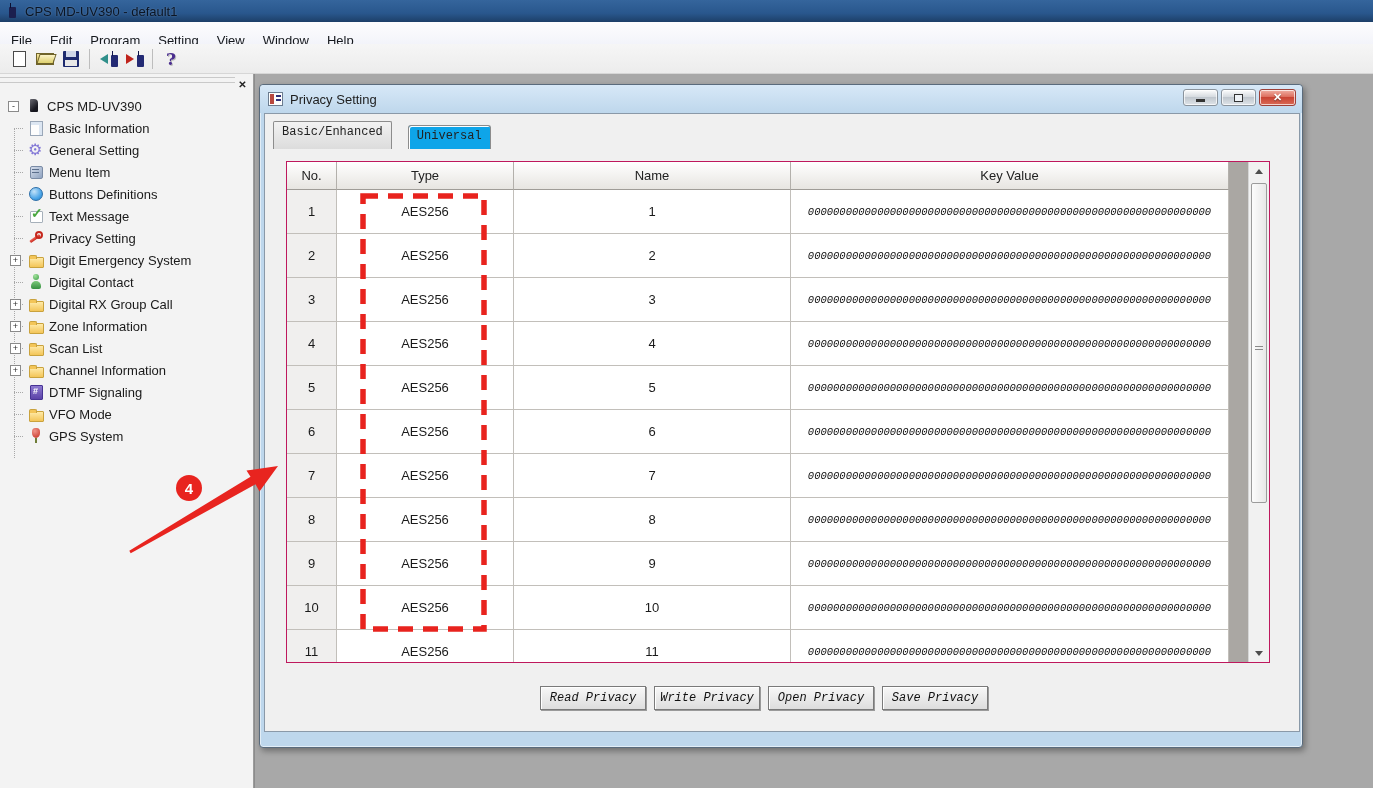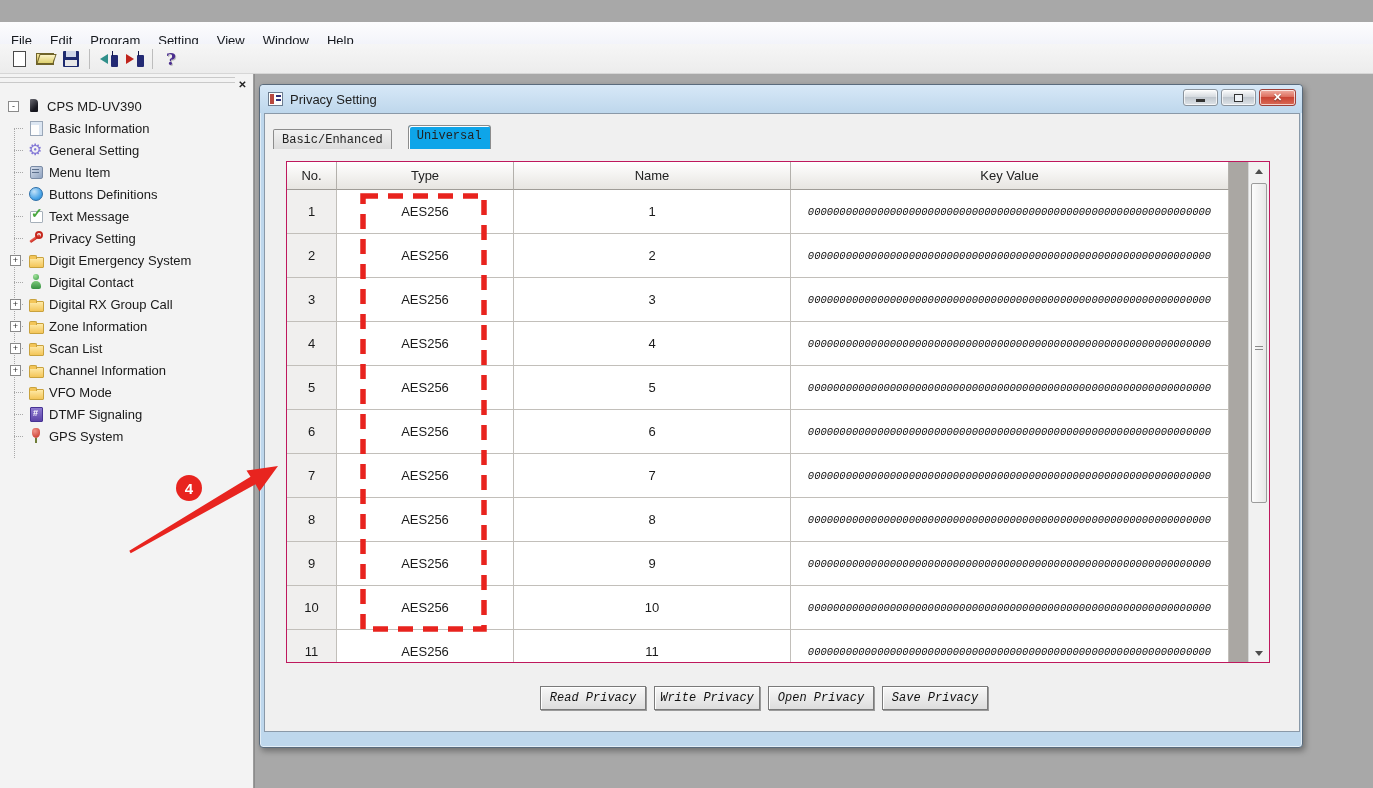--- a/index.html
+++ b/index.html
@@ -119,21 +119,21 @@
   .glyph-max { width:9px; height:8px; border:1px solid #333; background:#eef2f6; }
   .glyph-close { color:#fff; font-size:11px; font-weight:bold; text-shadow:0 1px 1px rgba(0,0,0,.45); }
 
   .dialog-client { position:absolute; left:4px; top:28px; width:1036px; height:619px;
     background:#f0f0f0; border:1px solid #8a99a8; }
 
   
   .tabs { position:absolute; left:8px; top:10px; height:25px; display:flex; align-items:flex-end;
     font-family:"Liberation Mono","DejaVu Sans Mono", monospace; font-size:12px; }
   .tab { padding:3px 8px 3px 8px; border:1px solid #8c8c8c; border-bottom:none; background:linear-gradient(#f2f2f2,#dcdcdc);
-    border-radius:2px 2px 0 0; height:20px; color:#222; white-space:nowrap; }
+    border-radius:2px 2px 0 0; height:28px; color:#222; white-space:nowrap; }
   .tab.active { background:#0ea5e9; height:24px; border-radius:3px 3px 0 0; position:relative; z-index:2;
     box-shadow:inset 1px 1px 0 #ffffff;margin-left:16px; }
 
   
   .ptable { position:absolute; left:21px; top:47px; width:984px; height:502px;
     border:1px solid #be185d; background:#fff; overflow:hidden; }
   .grid { position:absolute; left:0; top:0; width:942px; }
   .trow { display:flex; height:44px; }
   .trow.thead { height:28px; }
   .tcell { border-right:1px solid #c2bfba; border-bottom:1px solid #c2bfba; display:flex;
@@ -166,20 +166,24 @@
     font-size:12px; color:#111; display:flex; align-items:center; justify-content:center; white-space:nowrap; }
 
   
   .annotations { position:absolute; left:0; top:0; width:1373px; height:788px; pointer-events:none; z-index:60; }
 </style>
 </head>
 <body>
 
 <div id="screen">
 
+  <div class="titlebar">
+    <span class="app-icon"></span>
+    <span class="title-text">CPS MD-UV390 - default1</span>
+  </div>
 
   <div class="menubar">
     <span class="menu-item">File</span>
       <span class="menu-item">Edit</span>
       <span class="menu-item">Program</span>
       <span class="menu-item">Setting</span>
       <span class="menu-item">View</span>
       <span class="menu-item">Window</span>
       <span class="menu-item">Help</span>
   </div>
@@ -276,27 +280,27 @@
           <span class="tree-icon folder-icon"></span>
           <span class="tree-label">Scan List</span>
         </div>
         <div class="tree-row child">
           <span class="expander">+</span>
           <span class="tree-icon folder-icon"></span>
           <span class="tree-label">Channel Information</span>
         </div>
         <div class="tree-row child">
           <span class="expander"></span>
-          <span class="tree-icon folder-icon"></span>
-          <span class="tree-label">VFO Mode</span>
-        </div>
-        <div class="tree-row child">
-          <span class="expander"></span>
           <span class="tree-icon dtmf-icon"></span>
           <span class="tree-label">DTMF Signaling</span>
+        </div>
+        <div class="tree-row child">
+          <span class="expander"></span>
+          <span class="tree-icon folder-icon"></span>
+          <span class="tree-label">VFO Mode</span>
         </div>
         <div class="tree-row child">
           <span class="expander"></span>
           <span class="tree-icon gps-icon"></span>
           <span class="tree-label">GPS System</span>
         </div>
     </div>
   </div>
 
   <div class="mdi">

